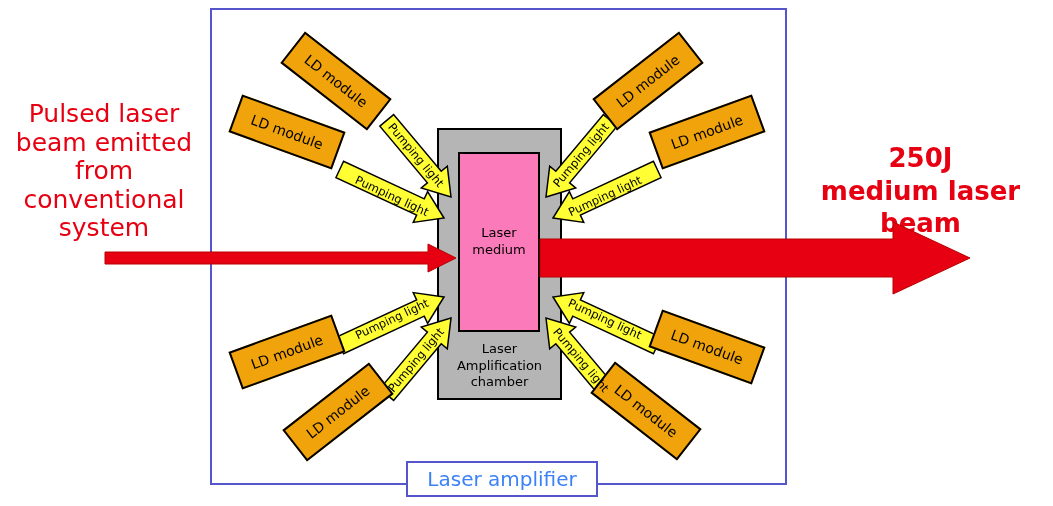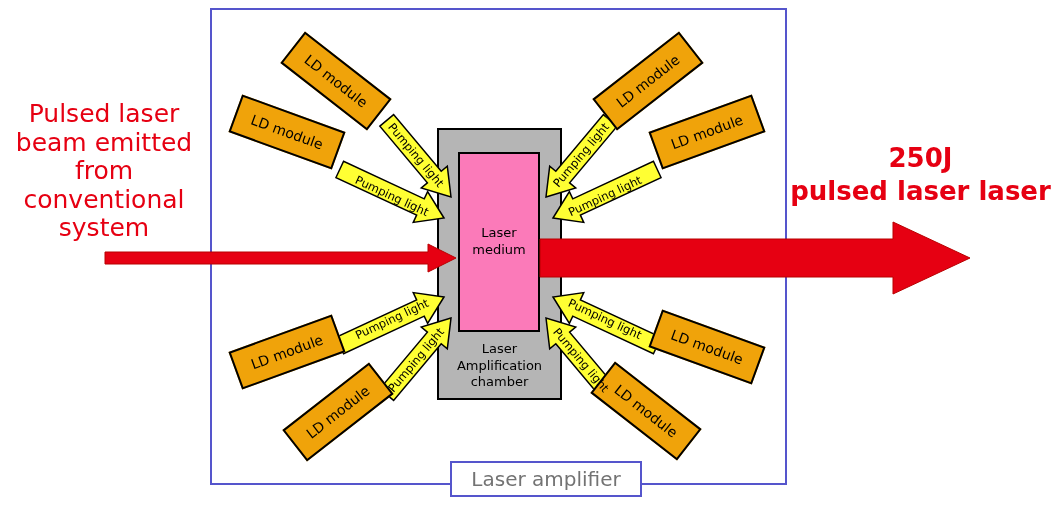--- a/index.html
+++ b/index.html
@@ -18,21 +18,21 @@
   }
 
   .amp-box {
     left: 210px; top: 8px; width: 573px; height: 473px;
     border: 2px solid var(--blue, #5555cc); background: transparent;
   }
   .amp-caption {
     left: 406px; top: 461px; width: 188px; height: 32px;
     background: #ffffff; border: 2px solid var(--blue, #5555cc);
     display: flex; align-items: center; justify-content: center;
-    font-size: 20px; color: #737373; margin-left: 44px;
+    font-size: 20px; color: #3b82f6;
   }
 
   .chamber {
     left: 437px; top: 128px; width: 121px; height: 268px;
     background: var(--gray, #b5b5b5); border: 2px solid #000;
   }
   .chamber-label {
     left: 0; right: 0; bottom: 8px; text-align: center;
     font-size: 13px; line-height: 1.25; color: #000;
   }
@@ -61,21 +61,21 @@
 <div class="stage">
 
   <div class="abs amp-box"></div>
 
   <div class="abs input-label pre">Pulsed laser
 beam emitted
 from
 conventional
 system</div>
   <div class="abs output-label pre">250J
-pulsed laser laser</div>
+medium laser beam</div>
 
   <div class="abs chamber">
     <div class="abs chamber-label pre">Laser
 Amplification
 chamber</div>
   </div>
   <div class="abs medium">
     <div class="medium-label pre">Laser
 medium</div>
   </div>

